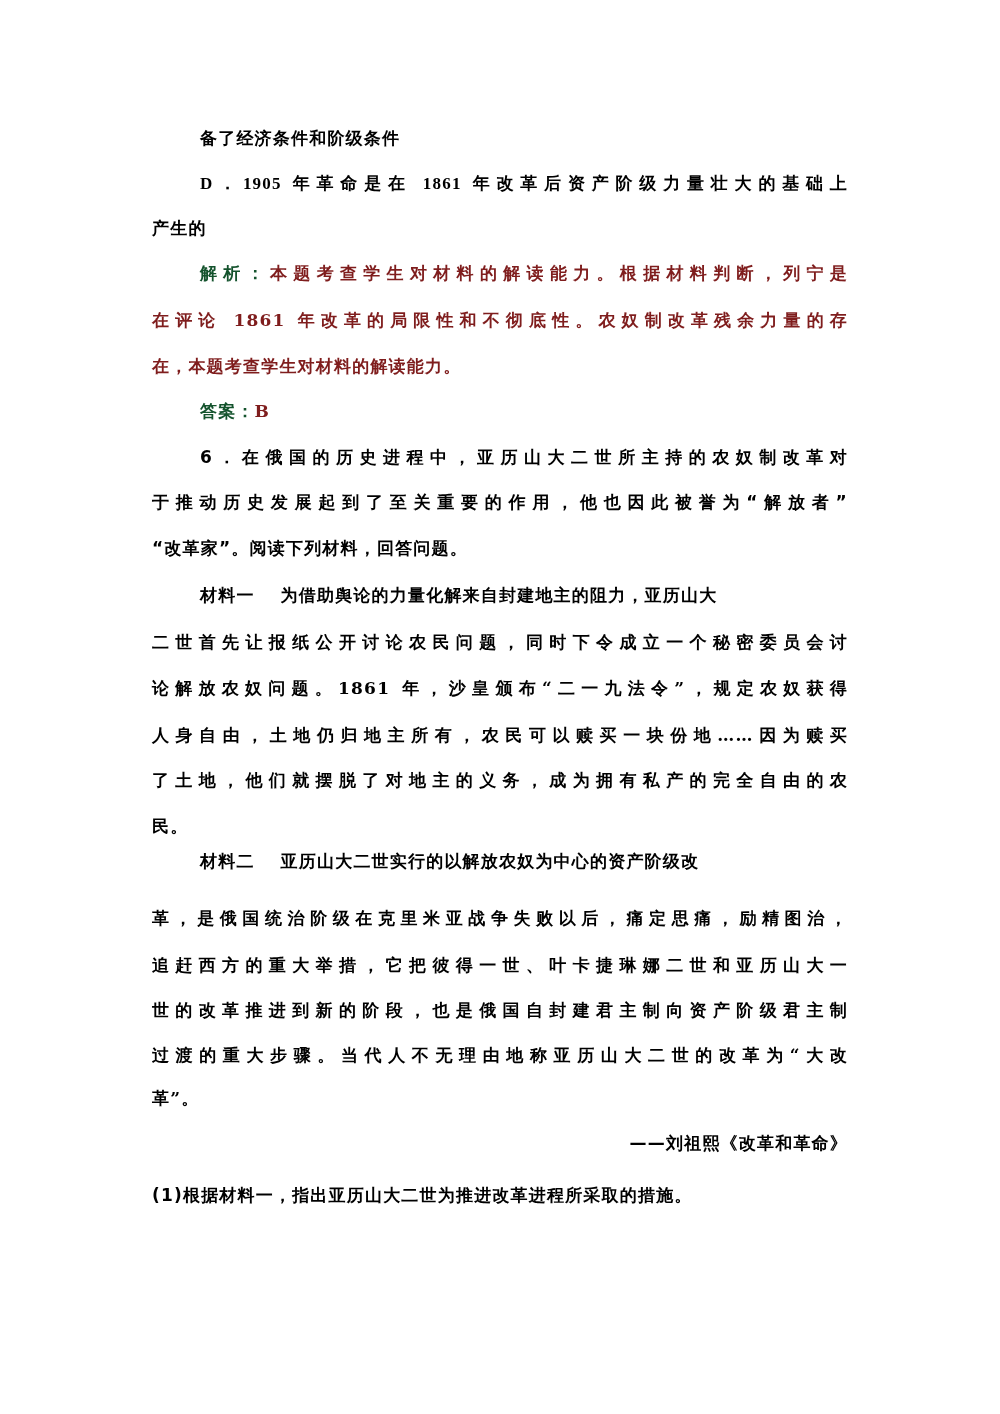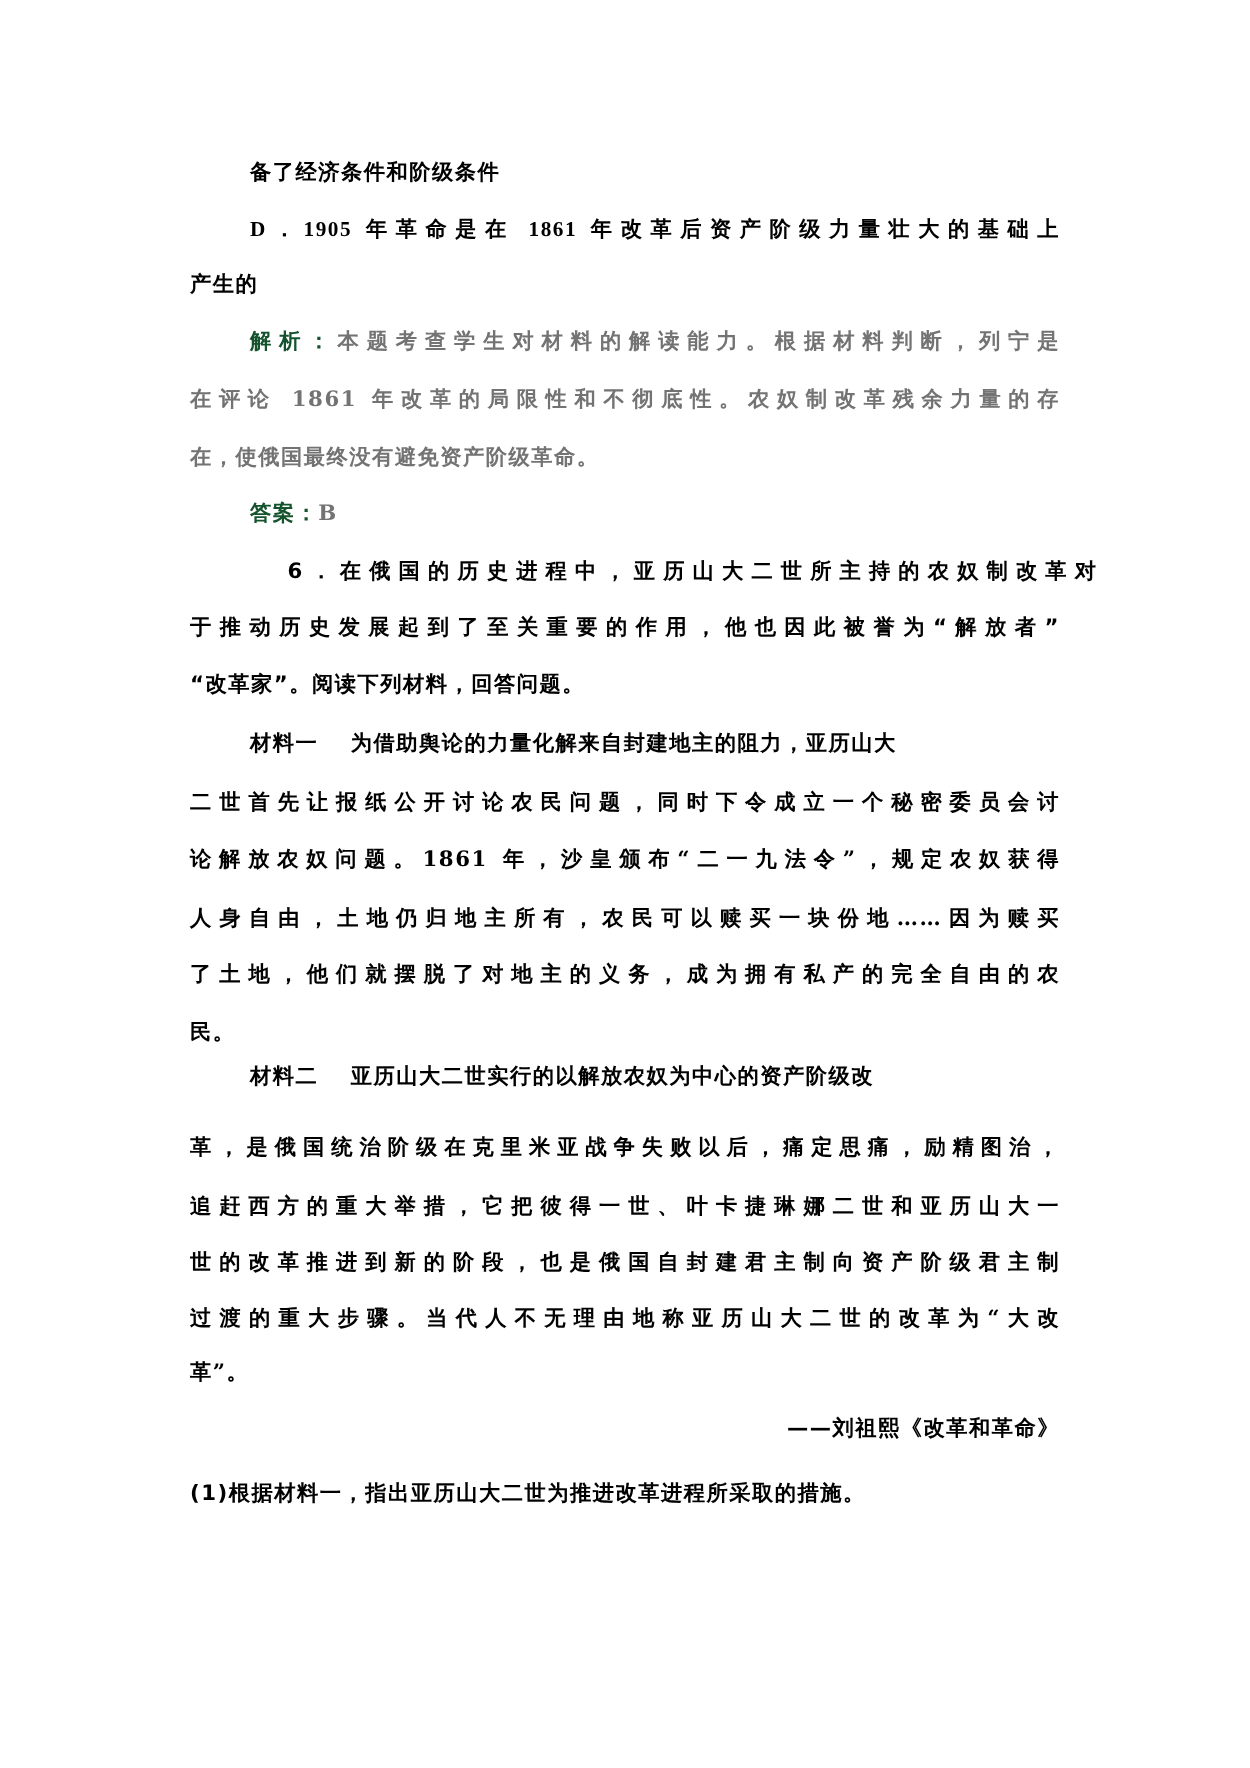--- a/index.html
+++ b/index.html
@@ -33,45 +33,45 @@
     }
     .justify {
       width: 696px;
       text-align-last: justify;
       text-align: justify;
     }
     .indent { left: 48px; }
     .indent.justify { width: 648px; }
     .sans { font-family: "DejaVu Sans", "Liberation Sans", sans-serif; font-weight: bold; }
     .blue { color: #14532d; }
-    .red { color: #737373; }
+    .red { color: #7f1d1d; }
     .right { left: auto; right: 4px; text-align: center; }
     .label { font-family: "DejaVu Sans", "Liberation Sans", sans-serif; font-weight: bold; }
     .gap { display: inline-block; width: 26px; }
   </style>
 </head>
 <body>
 
 <div class="page">
 
   <div class="line indent sans" style="top:123px;">备了经济条件和阶级条件</div>
   <div class="line indent justify sans" style="top:169px;font-family:Liberation Serif, serif;">D．1905 年革命是在 1861 年改革后资产阶级力量壮大的基础上</div>
   <div class="line sans" style="top:213px;">产生的</div>
 
   <div class="line indent justify" style="top:258px;">
     <span class="blue label">解析：</span><span class="red">本题考查学生对材料的解读能力。根据材料判断，列宁是</span>
   </div>
   <div class="line justify red" style="top:305px;">在评论 1861 年改革的局限性和不彻底性。农奴制改革残余力量的存</div>
-  <div class="line red" style="top:351px;">在，使俄国最终没有避免资产阶级革命。</div>
+  <div class="line red" style="top:351px;">在，本题考查学生对材料的解读能力。</div>
 
   <div class="line indent" style="top:396px;">
     <span class="blue label">答案：</span><span class="red">B</span>
   </div>
 
-  <div class="line indent justify sans" style="top:442px;margin-left:30px;">6．在俄国的历史进程中，亚历山大二世所主持的农奴制改革对</div>
+  <div class="line indent justify sans" style="top:442px;">6．在俄国的历史进程中，亚历山大二世所主持的农奴制改革对</div>
   <div class="line justify sans" style="top:487px;">于推动历史发展起到了至关重要的作用，他也因此被誉为“解放者”</div>
   <div class="line sans" style="top:533px;">“改革家”。阅读下列材料，回答问题。</div>
 
   <div class="line indent" style="top:580px;">
     <span class="label">材料一</span><span class="gap"></span><span>为借助舆论的力量化解来自封建地主的阻力，亚历山大</span>
   </div>
   <div class="line justify" style="top:627px;">二世首先让报纸公开讨论农民问题，同时下令成立一个秘密委员会讨</div>
   <div class="line justify" style="top:673px;">论解放农奴问题。1861 年，沙皇颁布“二一九法令”，规定农奴获得</div>
   <div class="line justify" style="top:720px;">人身自由，土地仍归地主所有，农民可以赎买一块份地……因为赎买</div>
   <div class="line justify" style="top:765px;">了土地，他们就摆脱了对地主的义务，成为拥有私产的完全自由的农</div>

